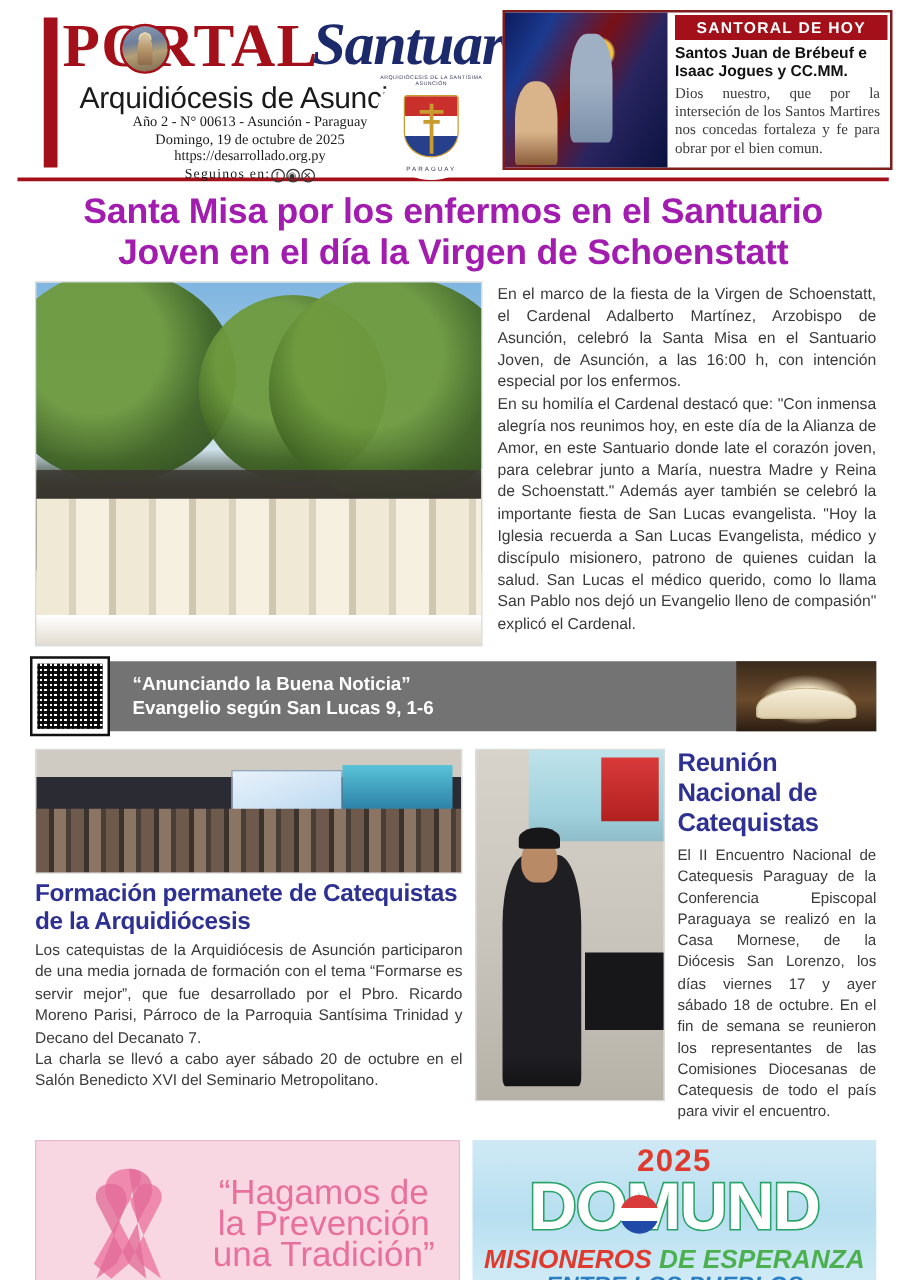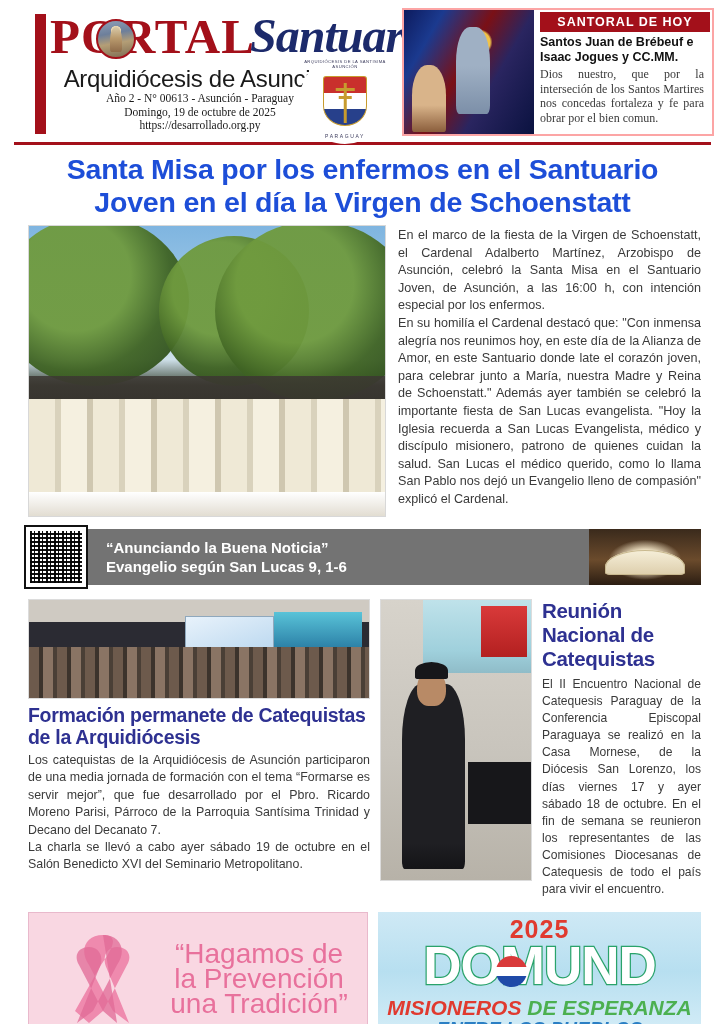--- a/index.html
+++ b/index.html
@@ -97,21 +97,21 @@
   .coa-cross::before {
     content:""; position:absolute; left:-8px; top:5px; width:19px; height:2.5px; background:#c79b2e;
   }
   .coa-cross::after {
     content:""; position:absolute; left:-5px; top:13px; width:13px; height:2.5px; background:#c79b2e;
   }
 
   
   .santoral {
     position: absolute; left: 402px; top: 8px; width: 312px; height: 128px;
-    border: 2px solid #fca5a5; background:#fff; display:flex;
+    border: 2px solid #7f1d1d; background:#fff; display:flex;
   }
   .santoral-img {
     width: 130px; height: 100%;
     background:
       radial-gradient(circle at 58% 26%, #f0c24a 0 9%, rgba(240,194,74,0) 11%),
       linear-gradient(120deg,#0d1b5e 0%, #1b3a8f 20%, #7a1016 45%, #2a2560 65%, #0a1240 100%);
     position:relative; overflow:hidden;
   }
   .santoral-img::before{
     content:""; position:absolute; left:40%; top:14%; width:26%; height:70%;
@@ -132,21 +132,21 @@
     font-size:12.5px; font-weight:700; color:#111; line-height:14.5px; padding-right:6px;
   }
   .santoral-body {
     font-size:12px; color:#3a3a3a; line-height:14.5px; text-align:justify;
     padding-right:8px; margin-top:3px;font-family:Liberation Serif, serif;
   }
   .rule-red { height: 3px; background:#a3101a; margin: 2px 14px 0 14px; }
 
   
   .headline {
-    color:#1d4ed8; font-size: 28.5px; font-weight:700; text-align:center;
+    color:#a21caf; font-size: 28.5px; font-weight:700; text-align:center;
     line-height: 33px; padding: 8px 26px 6px 26px; letter-spacing:-0.2px;
   }
 
   
   .story { display:flex; padding: 0 24px 0 28px; gap: 12px; }
   .story-photo {
     width: 358px; height: 292px; border:1px solid #d8d8d8;
     background:
       linear-gradient(180deg,#7fb5e0 0%, #a9cfe9 32%, #cfe1ea 46%, #3f4a3a 55%, #2e3326 70%, #e8e4d8 85%, #cfcabb 100%);
     position: relative; overflow:hidden; flex:0 0 auto;
@@ -339,20 +339,23 @@
         <div class="logo-portal">PORTAL</div>
         <div class="logo-o"></div>
         <div class="logo-noticias">Santuario</div>
       </div>
 
       <div class="mast-sub">
         <div class="mast-arch">Arquidiócesis de Asunción</div>
         <div class="mast-line">Año 2 - N° 00613 - Asunción - Paraguay</div>
         <div class="mast-line">Domingo, 19 de octubre de 2025</div>
         <div class="mast-line">https://desarrollado.org.py</div>
+        <div class="mast-line mast-social">
+          <span>Seguinos en:</span><span class="soc-ico">f</span><span class="soc-ico">◉</span><span class="soc-ico">✕</span>
+        </div>
       </div>
 
       <div class="coa">
         <div class="coa-ring"></div>
         <div class="coa-txt-top">ARQUIDIÓCESIS DE LA SANTÍSIMA ASUNCIÓN</div>
         <div class="coa-shield">
           <div class="coa-cross"></div>
         </div>
         <div class="coa-txt-bot">PARAGUAY</div>
       </div>
@@ -401,21 +404,21 @@
   <div class="lower">
 
     <div class="col-left">
       <div class="photo-conf">
         <div class="screen"></div>
         <div class="stage"></div>
         <div class="heads"></div>
       </div>
       <div class="hl-blue h-left">Formación permanete de Catequistas de la Arquidiócesis</div>
       <div class="body-txt">Los catequistas de la Arquidiócesis de Asunción participaron de una media jornada de formación con el tema “Formarse es servir mejor”, que fue desarrollado por el Pbro. Ricardo Moreno Parisi, Párroco de la Parroquia Santísima Trinidad y Decano del Decanato 7.</div>
-      <div class="body-txt">La charla se llevó a cabo ayer sábado 19 de octubre en el Salón Benedicto XVI del Seminario Metropolitano.</div>
+      <div class="body-txt">La charla se llevó a cabo ayer sábado 20 de octubre en el Salón Benedicto XVI del Seminario Metropolitano.</div>
     </div>
 
     <div class="col-mid">
       <div class="photo-mic">
         <div class="proj"></div>
         <div class="person"></div>
         <div class="head"></div>
         <div class="table"></div>
       </div>
     </div>

